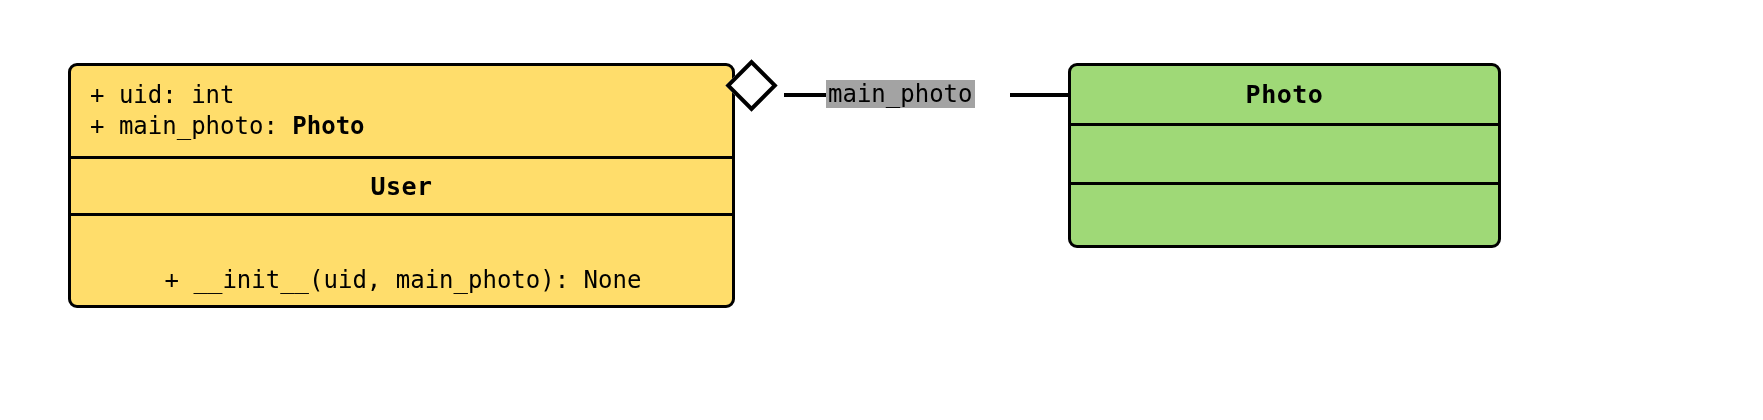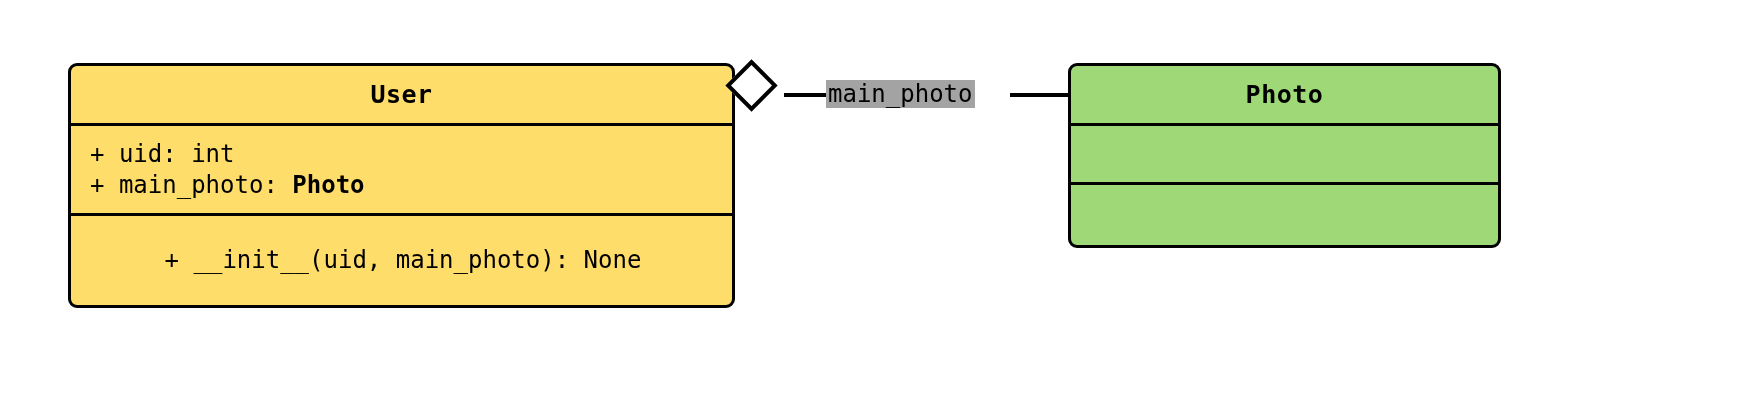--- a/index.html
+++ b/index.html
@@ -69,21 +69,21 @@
   
   #user-class {
     left: 68px;
     top: 63px;
     width: 667px;
     height: 245px;
     background: #ffdd6b;
   }
   #user-class .class-title { height: 57px; }
   #user-class .attributes  { height: 90px; }
-  #user-class .operations  { flex: 1 1 auto; display: flex; align-items: center; }
+  #user-class .operations  { flex: 1 1 auto; display: flex; align-items: center; justify-content: flex-end; }
 
   
   #photo-class {
     left: 1068px;
     top: 63px;
     width: 433px;
     height: 185px;
     background: #9fd977;
   }
   #photo-class .class-title { height: 57px; }
@@ -130,26 +130,26 @@
     padding: 0 2px;
     white-space: pre;
   }
 </style>
 </head>
 <body>
 
 <div id="diagram-canvas">
 
   <div class="class-box" id="user-class">
-    <div class="compartment class-title">User</div>
-
     <div class="compartment members attributes">
       <div class="member-line">+ uid: int</div>
       <div class="member-line"><span>+ main_photo: </span><b>Photo</b></div>
     </div>
+
+    <div class="compartment class-title">User</div>
 
     <div class="compartment members operations">
       <div class="member-line">+ __init__(uid, main_photo): None</div>
     </div>
   </div>
 
   <div id="aggregation-diamond"></div>
   <div class="link-line" id="link-segment-left"></div>
   <div id="link-label">main_photo</div>
   <div class="link-line" id="link-segment-right"></div>

